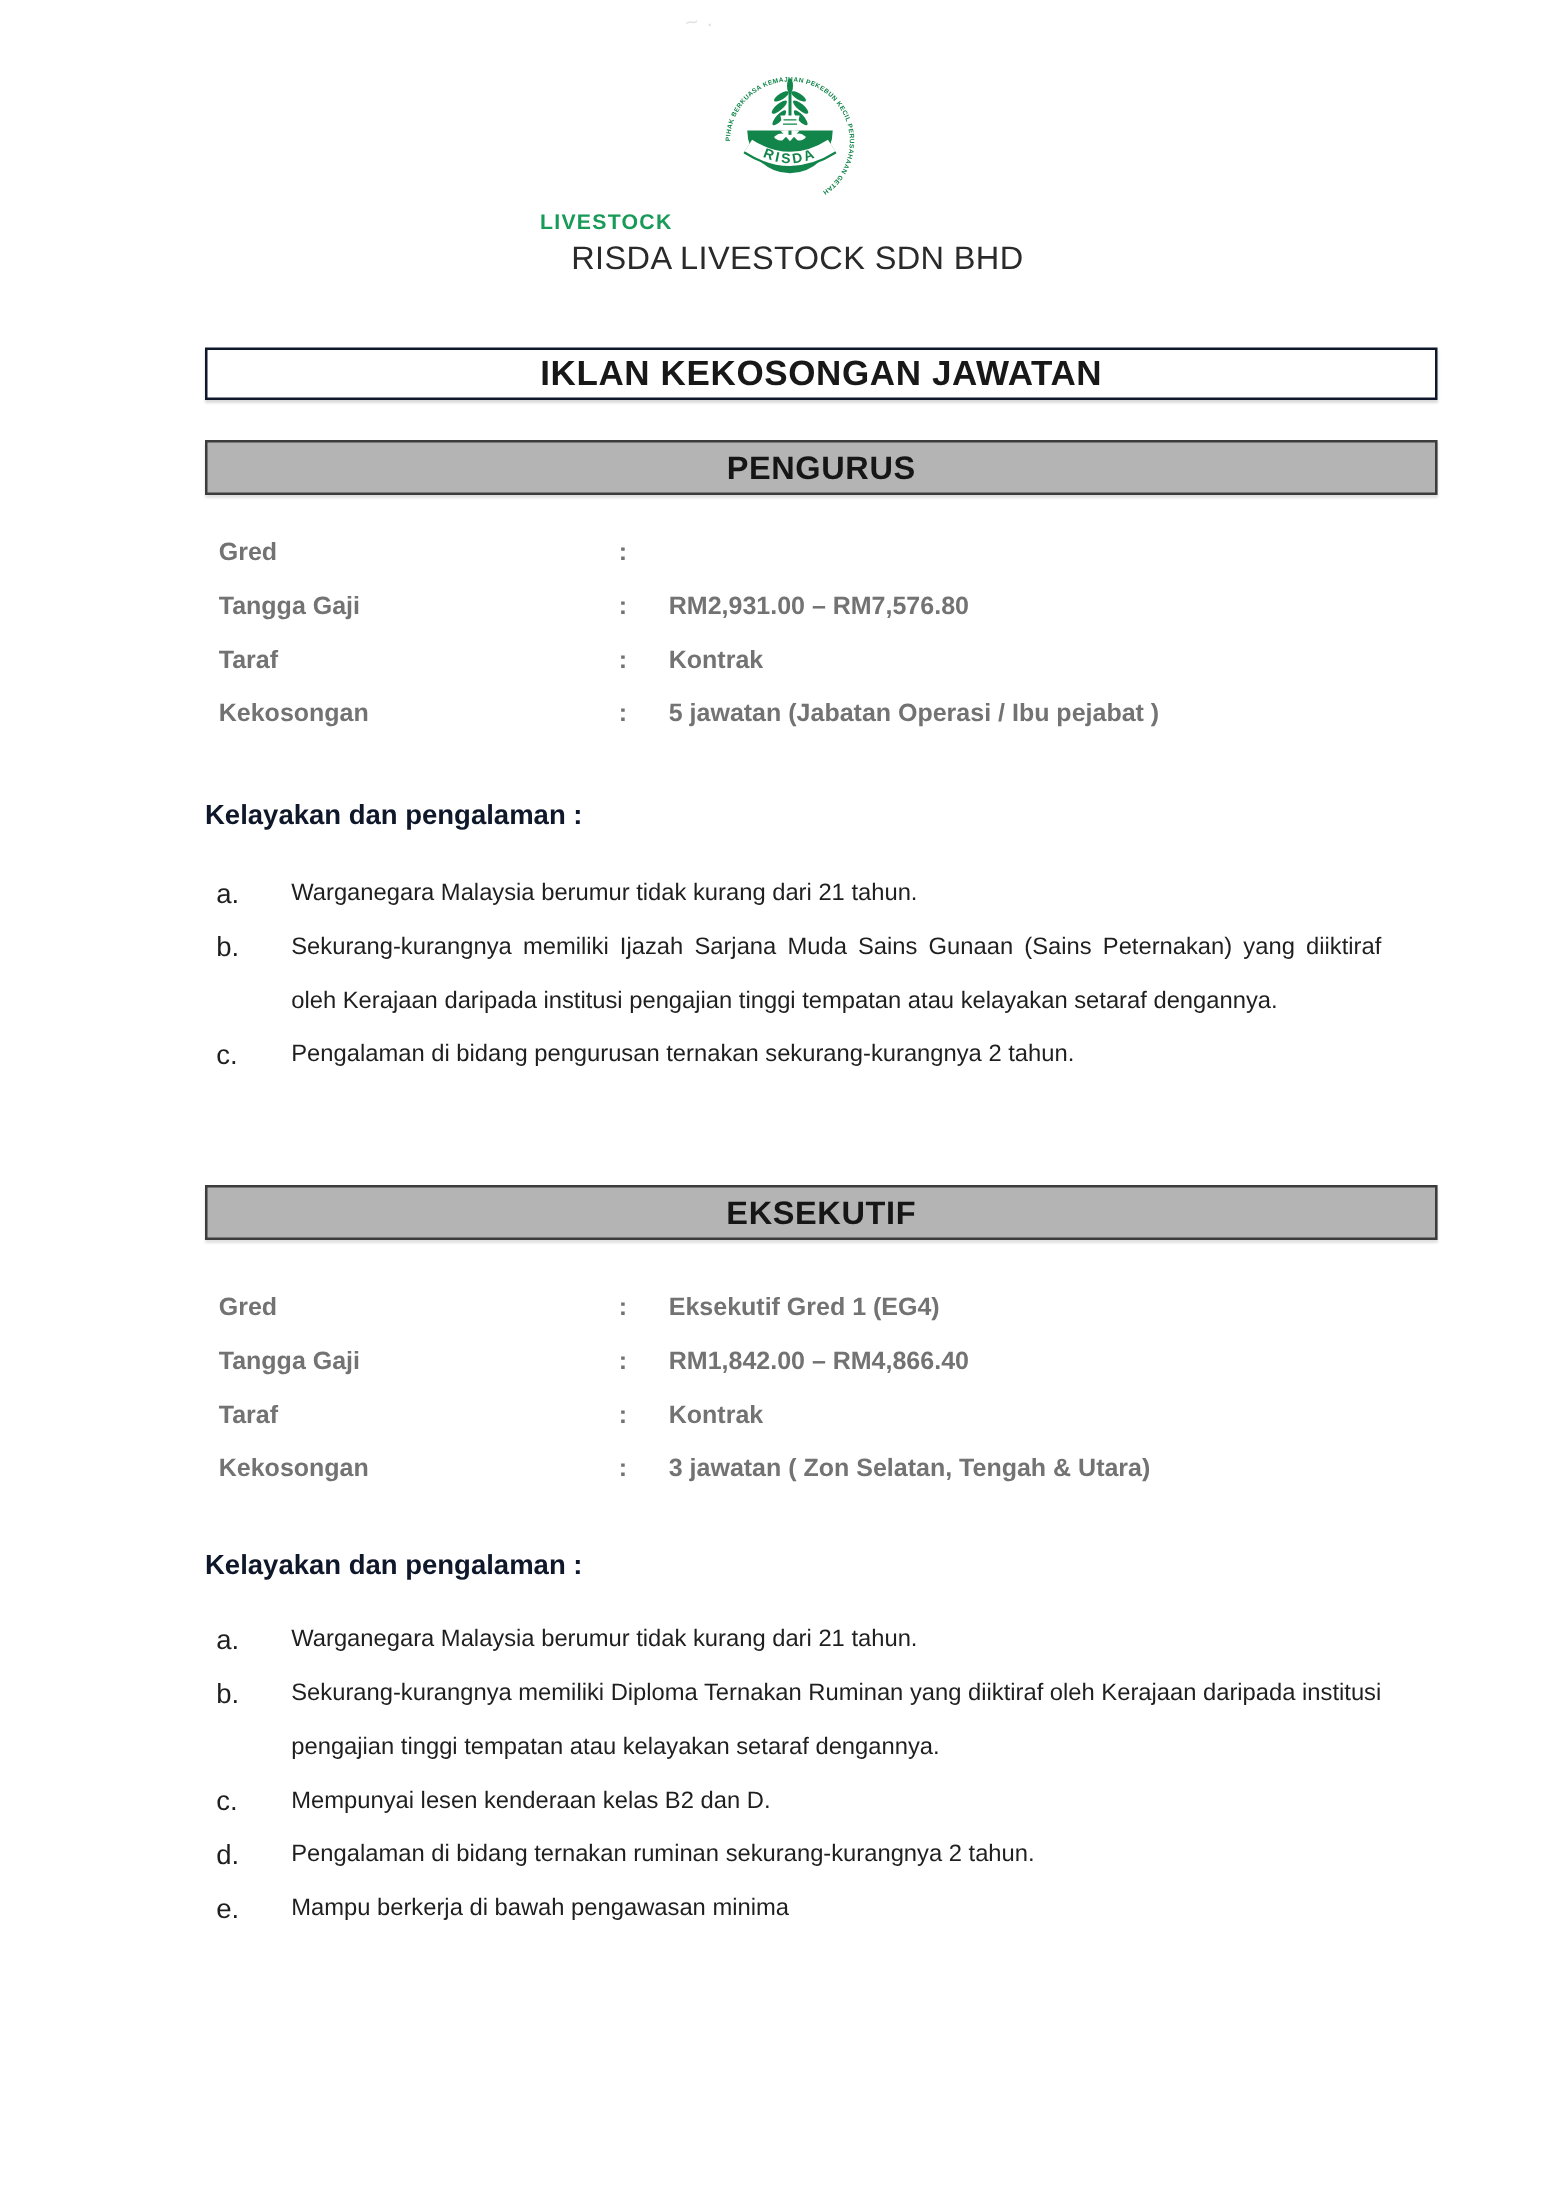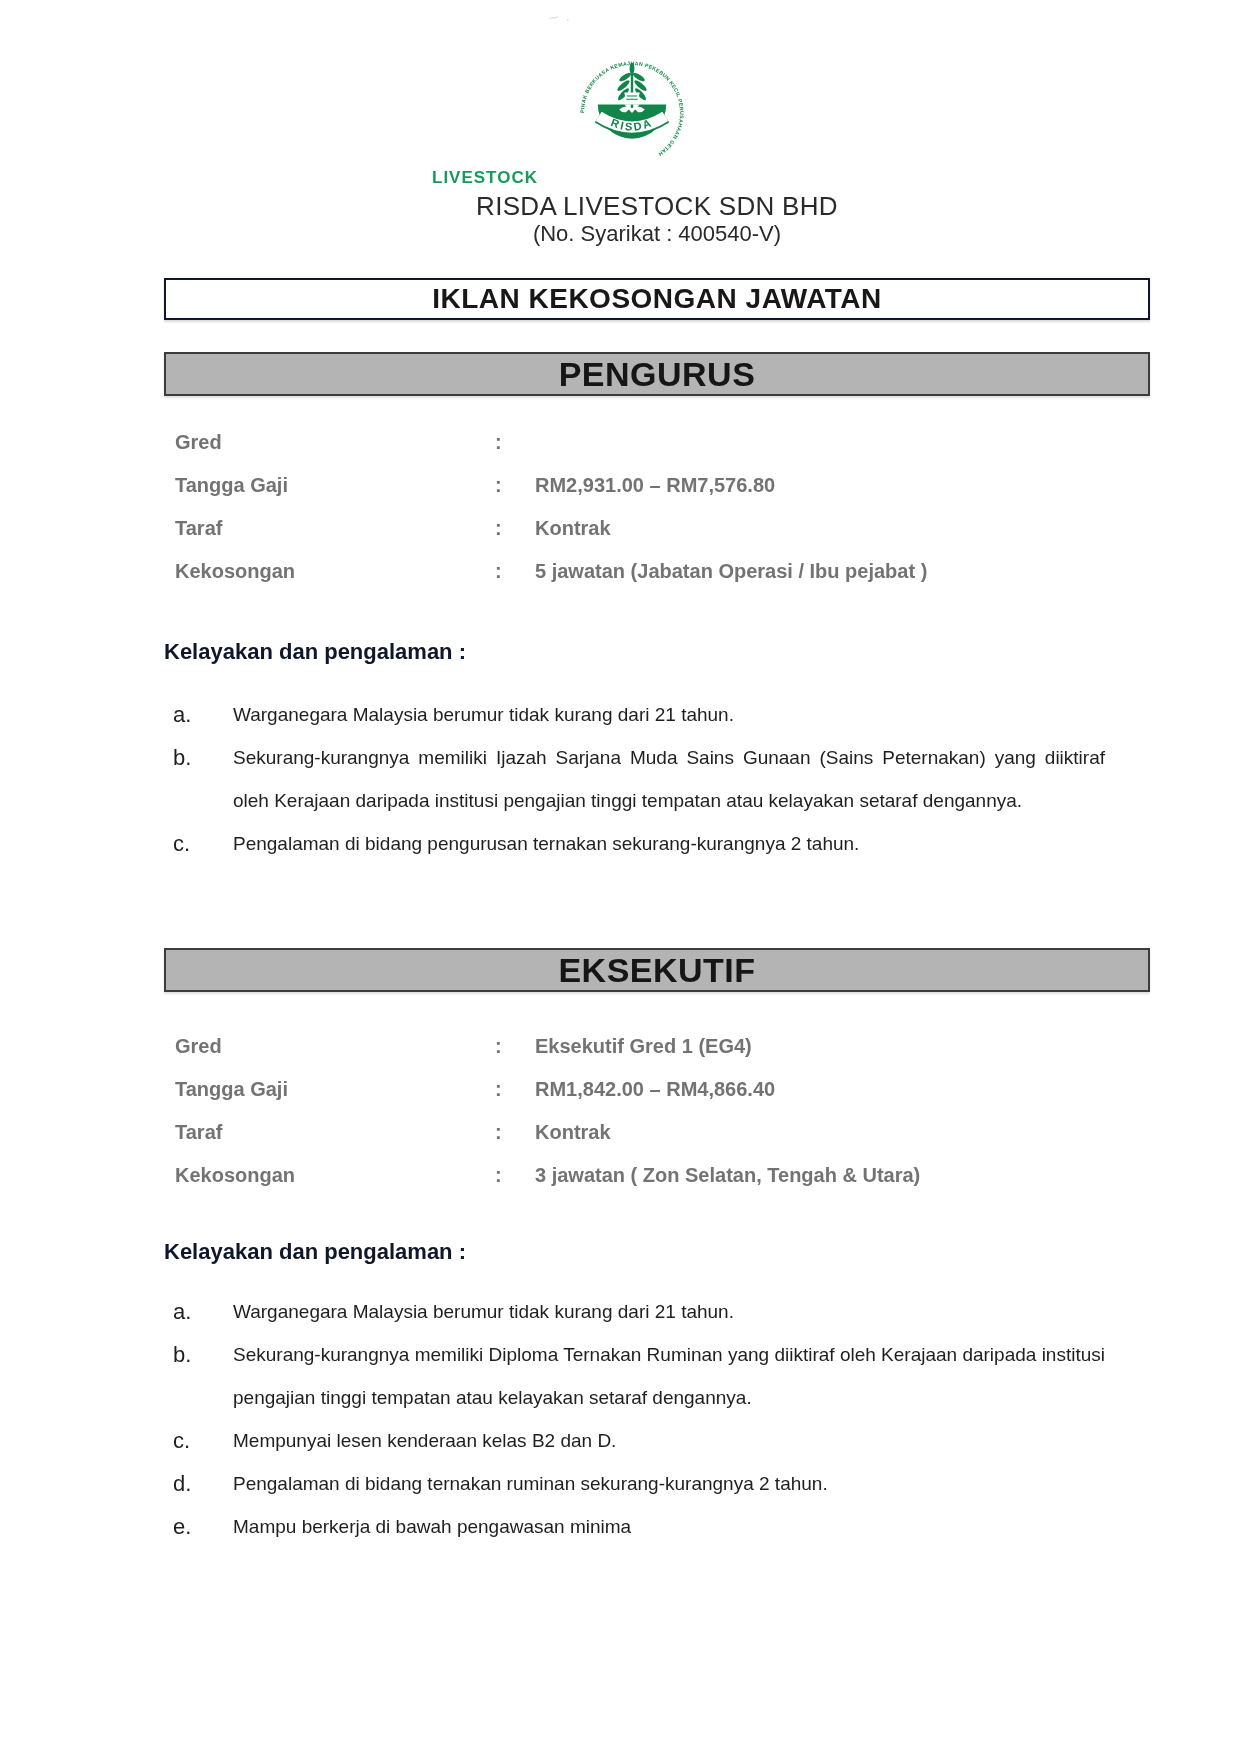--- a/index.html
+++ b/index.html
@@ -17,21 +17,21 @@
   .artifact.a1{top:6px;left:548px;transform:rotate(-12deg);letter-spacing:6px;}
 
   
   .logo{position:absolute;top:60px;left:567px;width:130px;height:106px;}
   .logo-caption{
     position:absolute;top:168px;left:432px;width:400px;
     text-align:left;font-size:17px;font-weight:bold;color:#189a58;letter-spacing:1px;
   }
   .company-name{
     position:absolute;top:191px;left:457px;width:400px;
-    text-align:center;font-size:26px;color:#2a2a2a;letter-spacing:.3px;
+    font-size:26px;color:#2a2a2a;letter-spacing:.3px;
   }
   .company-no{
     position:absolute;top:221px;left:457px;width:400px;
     text-align:center;font-size:22px;color:#2a2a2a;
   }
 
   
   .title-box{
     position:absolute;top:278px;left:164px;width:986px;height:42px;
     border:2px solid #0f172a;box-sizing:border-box;background:#fff;
@@ -42,21 +42,21 @@
 
   
   .section-bar{
     position:absolute;left:164px;width:986px;height:44px;
     border:2px solid #3c3c3c;box-sizing:border-box;background:#b4b4b4;
     box-shadow:0 2px 2px rgba(0,0,0,.12);
     display:flex;align-items:center;justify-content:center;
   }
   .section-bar.s1{top:352px;}
   .section-bar.s2{top:948px;}
-  .section-bar .bar-label{font-size:34px;font-weight:bold;letter-spacing:.5px;color:#161616;}
+  .section-bar .bar-label{font-size:26px;font-weight:bold;letter-spacing:.5px;color:#161616;}
 
   
   .fields{position:absolute;left:175px;width:975px;}
   .fields.f1{top:421px;}
   .fields.f2{top:1025px;}
   .field-row{display:grid;grid-template-columns:320px 40px 1fr;line-height:43px;}
   .field-row span{font-size:20px;font-weight:bold;color:#737373;}
 
   
   .req-heading{
@@ -116,21 +116,20 @@
       <path d="M 26 66 Q 65 91 104 66" stroke="#12854a" stroke-width="17" fill="none"></path>
       <path d="M 26 66 Q 65 91 104 66" stroke="#ffffff" stroke-width="13" fill="none"></path>
       <text font-size="13" font-weight="bold" fill="#12854a" letter-spacing="2.5" text-anchor="middle">
         <textPath href="#bannerPath" startOffset="50%">RISDA</textPath>
       </text>
     </g>
   </svg>
 
   <div class="logo-caption">LIVESTOCK</div>
   <div class="company-name">RISDA LIVESTOCK SDN BHD</div>
-  <div class="company-no">(No. Syarikat : 400540-V)</div>
 
   <div class="title-box">
     <div class="title">IKLAN KEKOSONGAN JAWATAN</div>
   </div>
 
   <div class="section-bar s1">
     <span class="bar-label">PENGURUS</span>
   </div>
 
   <div class="fields f1">

